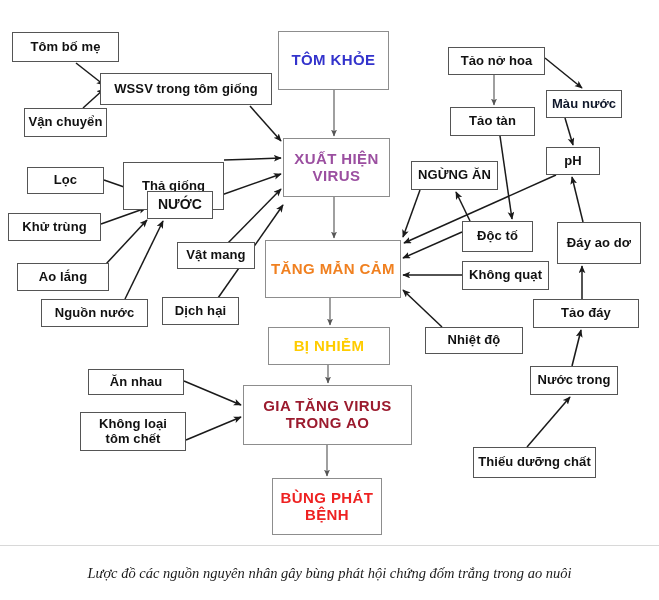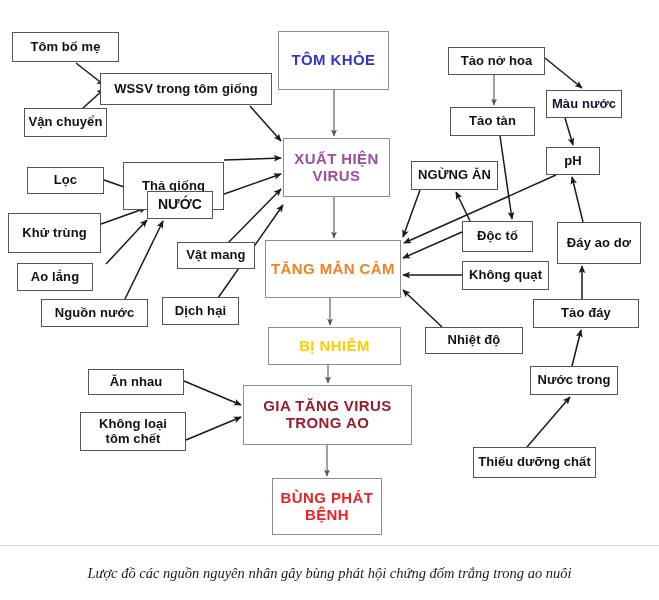--- a/index.html
+++ b/index.html
@@ -150,27 +150,27 @@
       </div>
       <div class="node plain" style="left: 123px; top: 136px; width: 101px; height: 48px; color: rgb(17, 17, 17); font-size: 13px; margin-top: 26px;">
         <span class="label">Thả giống</span>
       </div>
       <div class="node plain" style="left: 27px; top: 167px; width: 77px; height: 27px; color: rgb(17, 17, 17); font-size: 13px;">
         <span class="label">Lọc</span>
       </div>
       <div class="node plain" style="left: 147px; top: 191px; width: 66px; height: 28px; color: rgb(17, 17, 17); font-size: 14px;">
         <span class="label">NƯỚC</span>
       </div>
-      <div class="node plain" style="left: 8px; top: 213px; width: 93px; height: 40px; color: rgb(17, 17, 17); font-size: 13px; align-items: center;">
+      <div class="node plain" style="left: 8px; top: 213px; width: 93px; height: 28px; color: rgb(17, 17, 17); font-size: 13px; align-items: center;">
         <span class="label">Khử trùng</span>
       </div>
       <div class="node plain" style="left: 147px; top: 242px; width: 78px; height: 27px; color: rgb(17, 17, 17); font-size: 13px; margin-left: 30px;">
         <span class="label">Vật mang</span>
       </div>
-      <div class="node plain" style="left: 17px; top: 263px; width: 76px; height: 28px; color: rgb(17, 17, 17); font-size: 13px;">
+      <div class="node plain" style="left: 17px; top: 263px; width: 92px; height: 28px; color: rgb(17, 17, 17); font-size: 13px;">
         <span class="label">Ao lắng</span>
       </div>
       <div class="node plain" style="left: 41px; top: 299px; width: 107px; height: 28px; color: rgb(17, 17, 17); font-size: 13px;">
         <span class="label">Nguồn nước</span>
       </div>
       <div class="node plain" style="left: 162px; top: 297px; width: 77px; height: 28px; color: rgb(17, 17, 17); font-size: 13px;">
         <span class="label">Dịch hại</span>
       </div>
       <div class="node plain" style="left: 88px; top: 369px; width: 96px; height: 26px; color: rgb(17, 17, 17); font-size: 13px;">
         <span class="label">Ăn nhau</span>
@@ -180,21 +180,21 @@
       </div>
       <div class="node accent" style="left: 278px; top: 31px; width: 111px; height: 59px; color: rgb(51, 51, 204); font-size: 15px;">
         <span class="label">TÔM KHỎE</span>
       </div>
       <div class="node accent" style="left: 283px; top: 138px; width: 107px; height: 59px; color: rgb(155, 79, 160); font-size: 15px;">
         <span class="label">XUẤT HIỆN<br>VIRUS</span>
       </div>
       <div class="node accent" style="left: 265px; top: 240px; width: 136px; height: 58px; color: rgb(240, 128, 32); font-size: 15px; justify-content: flex-end;">
         <span class="label">TĂNG MẪN CẢM</span>
       </div>
-      <div class="node accent" style="left: 268px; top: 327px; width: 133px; height: 38px; color: rgb(255, 204, 0); font-size: 15px;">
+      <div class="node accent" style="left: 268px; top: 327px; width: 122px; height: 38px; color: rgb(255, 204, 0); font-size: 15px;">
         <span class="label">BỊ NHIỄM</span>
       </div>
       <div class="node accent" style="left: 243px; top: 385px; width: 169px; height: 60px; color: rgb(155, 27, 46); font-size: 15px;">
         <span class="label">GIA TĂNG VIRUS<br>TRONG AO</span>
       </div>
       <div class="node accent" style="left: 272px; top: 478px; width: 110px; height: 57px; color: rgb(238, 34, 34); font-size: 15px;">
         <span class="label">BÙNG PHÁT<br>BỆNH</span>
       </div>
       <div class="node plain" style="left: 448px; top: 47px; width: 97px; height: 28px; color: rgb(17, 17, 17); font-size: 13px;">
         <span class="label">Tảo nở hoa</span>

